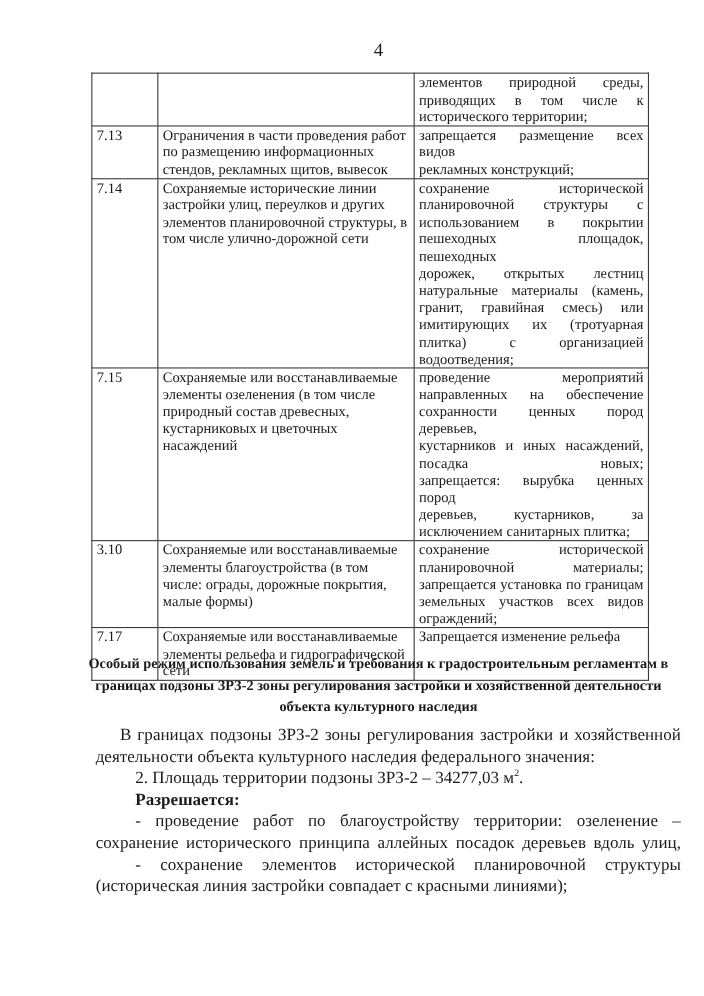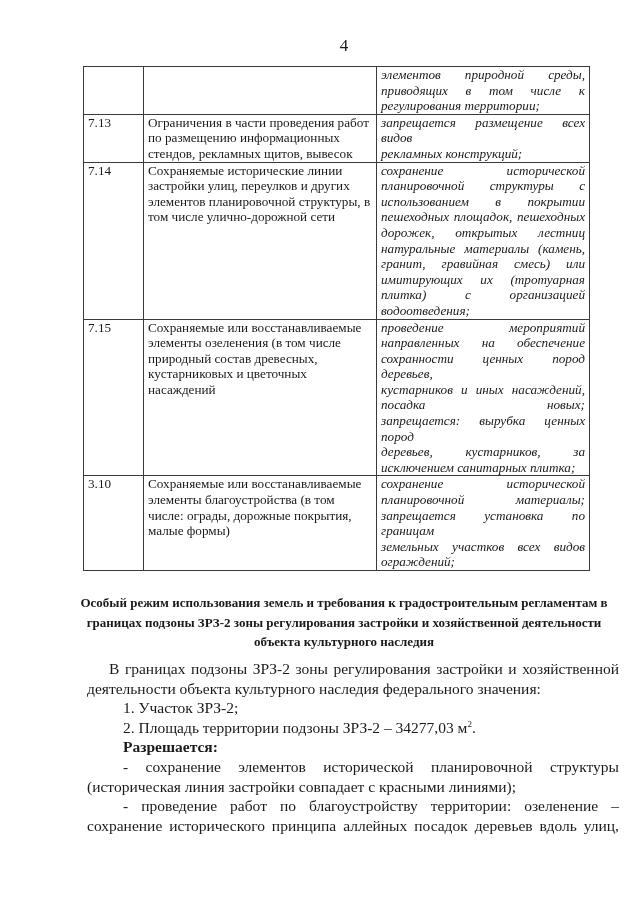--- a/index.html
+++ b/index.html
@@ -7,21 +7,21 @@
          font-family:"Liberation Serif", "DejaVu Serif", serif; color:#1a1a1a; }
   .page-num { position:absolute; top:36px; left:0; width:688px; text-align:center;
               font-size:17px; }
   table.reg { position:absolute; left:83px; top:66px; border-collapse:collapse;
               table-layout:fixed; width:506px; font-size:13.2px; line-height:15.6px; }
   table.reg td { border:1px solid #3a3a3a; vertical-align:top; padding:0 4px 0 4px; }
   table.reg col.c1 { width:60px; }
   table.reg col.c2 { width:233px; }
   table.reg col.c3 { width:213px; }
   td.num { padding-left:4px; }
-  td.req { text-align:justify; text-align-last:left;font-style:italic; }
+  td.req { text-align:justify; text-align-last:left; }
   td.req span.line { display:block; text-align:justify; text-align-last:justify; }
   td.req span.line.last { text-align-last:left; }
   .heading { position:absolute; left:70px; width:548px; top:593px; text-align:center;
              font-weight:bold; font-size:13px; line-height:19.5px; }
   .body { position:absolute; left:87px; width:532px; top:659px; font-size:15.5px;
           line-height:19.6px; }
   .body p { margin:0; text-align:justify; }
   .indent { text-indent:22px; }
   .item { padding-left:36px; }
   .just-line { text-align-last:justify; }
@@ -39,21 +39,21 @@
       <col class="c2">
       <col class="c3">
     </colgroup>
   <tbody id="tbody">
       <tr style="height: 45px;">
         <td class="num"></td>
         <td></td>
         <td class="req">
           <span class="line">элементов природной среды,</span>
           <span class="line">приводящих в том числе к</span>
-          <span class="line last">регулирования территории;</span>
+          <span class="line last">исторического территории;</span>
         </td>
       </tr>
       <tr style="height: 44px;">
         <td class="num">7.13</td>
         <td>Ограничения в части проведения работ по размещению информационных стендов, рекламных щитов, вывесок</td>
         <td class="req">
           <span class="line">запрещается размещение всех видов</span>
           <span class="line last">рекламных конструкций;</span>
         </td>
       </tr>
@@ -91,25 +91,31 @@
         <td class="num">3.10</td>
         <td>Сохраняемые или восстанавливаемые элементы благоустройства (в том числе: ограды, дорожные покрытия, малые формы)</td>
         <td class="req">
           <span class="line">сохранение исторической</span>
           <span class="line">планировочной материалы;</span>
           <span class="line">запрещается установка по границам</span>
           <span class="line">земельных участков всех видов</span>
           <span class="line last">ограждений;</span>
         </td>
       </tr>
+      <tr style="height: 45px;">
+        <td class="num">7.17</td>
+        <td>Сохраняемые или восстанавливаемые элементы рельефа и гидрографической сети</td>
+        <td class="req">
+          <span class="line last">Запрещается изменение рельефа</span>
+        </td>
+      </tr>
     </tbody>
 </table>
 
 <div class="heading">Особый режим использования земель и требования к градостроительным регламентам в границах подзоны ЗРЗ-2 зоны регулирования застройки и хозяйственной деятельности объекта культурного наследия</div>
 
 <div class="body">
   <p class="indent">В границах подзоны ЗРЗ-2 зоны регулирования застройки и хозяйственной деятельности объекта культурного наследия федерального значения:</p>
-  <p class="item">1. Участок ЗРЗ-2;</p>
   <p class="item"><span>2. Площадь территории подзоны ЗРЗ-2  –  34277,03 м</span><sup>2</sup><span>.</span></p>
   <p class="item bold">Разрешается:</p>
+  <p class="indent just-line" style="text-indent:36px">- проведение работ по благоустройству территории: озеленение – сохранение исторического принципа аллейных посадок деревьев вдоль улиц,</p>
   <p class="indent" style="text-indent:36px">- сохранение элементов исторической планировочной структуры (историческая линия застройки совпадает с красными линиями);</p>
-  <p class="indent just-line" style="text-indent:36px">- проведение работ по благоустройству территории: озеленение – сохранение исторического принципа аллейных посадок деревьев вдоль улиц,</p>
 </div>
 
 </body></html>

